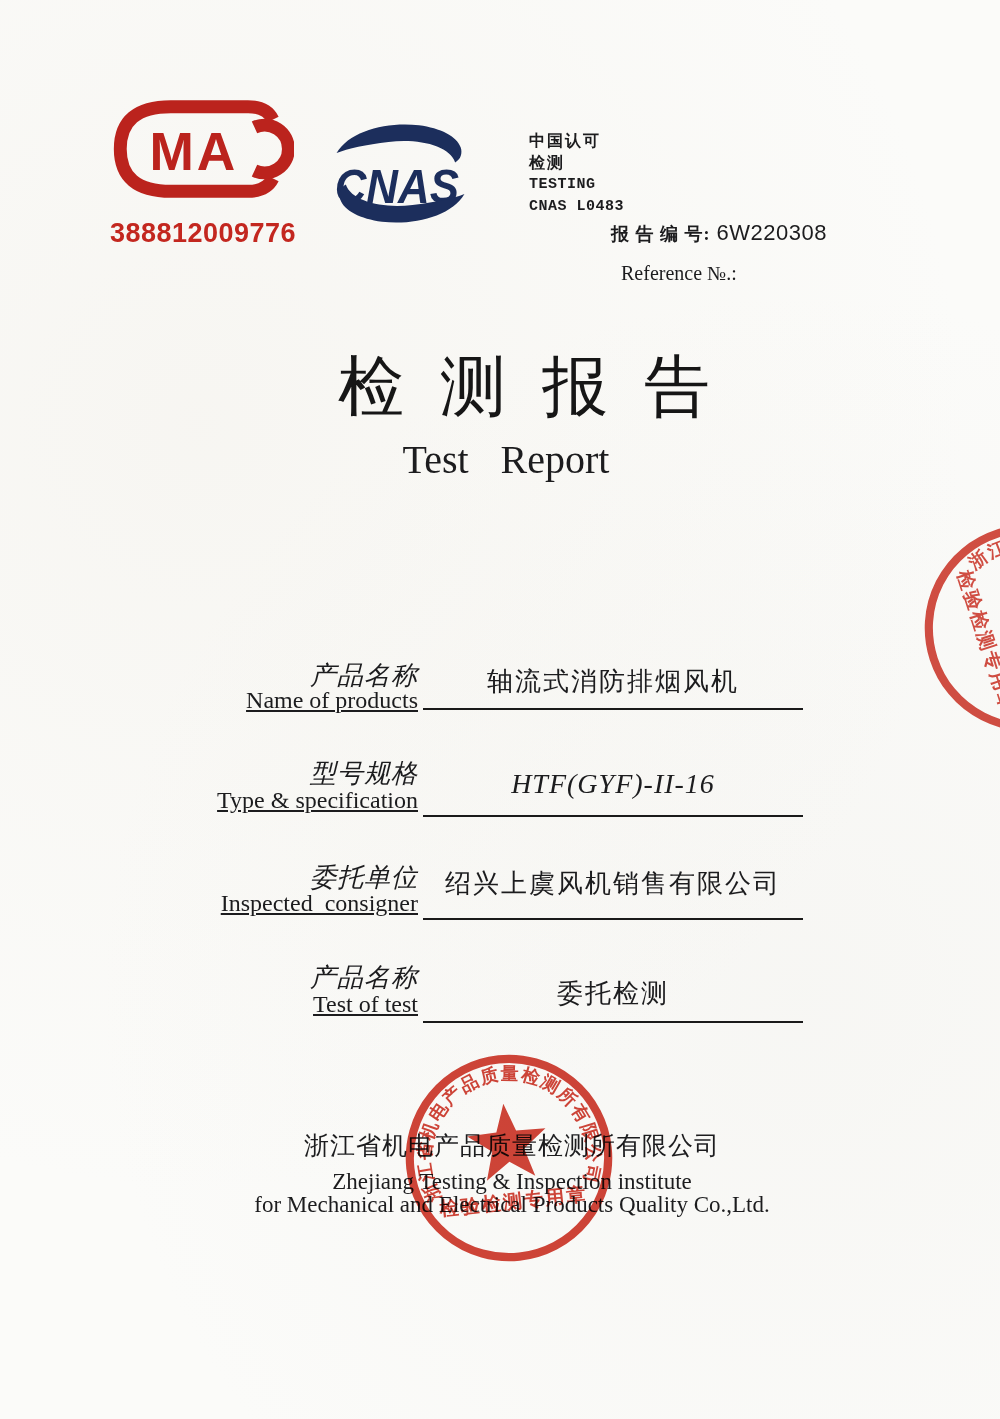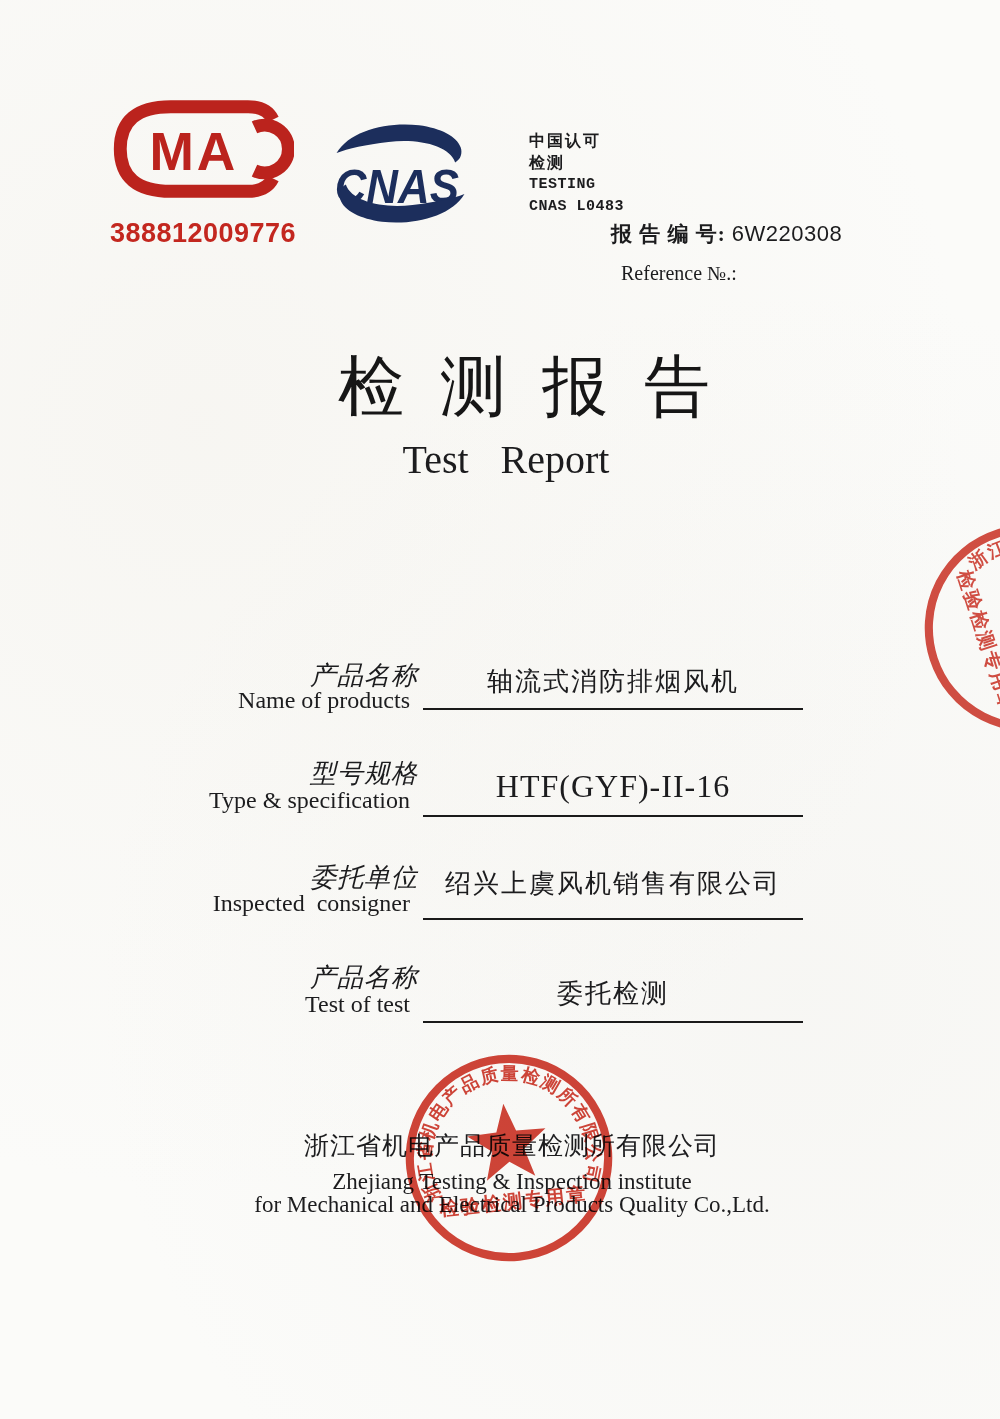--- a/index.html
+++ b/index.html
@@ -21,35 +21,35 @@
   .cma-number{
     left:108px;top:218px;width:190px;text-align:center;
     font-family:"Liberation Sans","DejaVu Sans",sans-serif;
     font-weight:bold;font-size:27px;letter-spacing:.5px;color:#c3271f;
   }
   .cnas-logo{left:331px;top:121px;}
   .cnas-lines{left:489px;top:130px;line-height:22px;margin-left:40px;}
   .cnas-line-zh{font-size:16px;font-weight:bold;letter-spacing:2px;}
   .cnas-line-en{font-size:15px;font-weight:bold;font-family:Liberation Mono, monospace;letter-spacing:.5px;}
   .report-number{left:611px;top:220px;white-space:nowrap;}
-  .report-number .lbl{font-size:21px;font-weight:bold;letter-spacing:1px;}
+  .report-number .lbl{font-size:18px;font-weight:bold;letter-spacing:1px;}
   .report-number .val{
     font-family:"Liberation Sans","DejaVu Sans",sans-serif;
     font-weight:normal;font-size:22px;letter-spacing:.5px;margin-left:6px;
   }
   .reference{left:621px;top:262px;font-size:20px;}
   
   .centered{left:0;width:100%;text-align:center;}
   .title-zh{top:342px;font-size:66px;letter-spacing:36px;padding-left:42px;color:#161616;}
   .title-en{top:436px;font-size:40px;word-spacing:22px;padding-left:6px;}
   
   .label-zh{left:168px;width:250px;text-align:right;font-size:26px;letter-spacing:1px;white-space:pre;font-style:italic;}
-  .label-en{left:140px;width:270px;text-align:right;font-size:24px;white-space:pre;}
+  .label-en{left:148px;width:270px;text-align:right;font-size:24px;white-space:pre;text-decoration:underline;}
   .field-value{left:423px;width:380px;text-align:center;font-size:26px;letter-spacing:2px;white-space:nowrap;}
-  .field-value.en{font-size:32px;letter-spacing:1px;}
+  .field-value.en{font-size:28px;letter-spacing:1px;font-style:italic;}
   .field-line{left:423px;width:380px;height:0;border-top:2px solid #1a1a1a;}
   
   .footer-zh{top:1129px;font-size:25px;letter-spacing:1px;padding-left:12px;}
   .footer-en1{top:1169px;font-size:23px;padding-left:12px;}
   .footer-en2{top:1192px;font-size:23px;padding-left:12px;}
   
   .seal{mix-blend-mode:multiply;}
   .seal-main{left:400px;top:1049px;transform:rotate(-6deg);opacity:.9;}
   .seal-edge{left:919px;top:519px;transform:rotate(72deg);opacity:.85;}
   .seal text{font-family:"Liberation Serif","DejaVu Serif",serif;font-weight:bold;}

